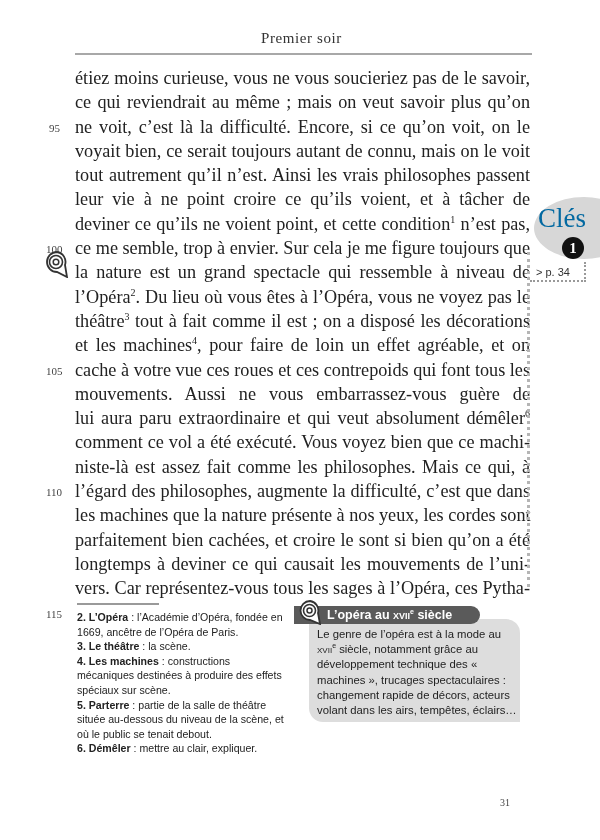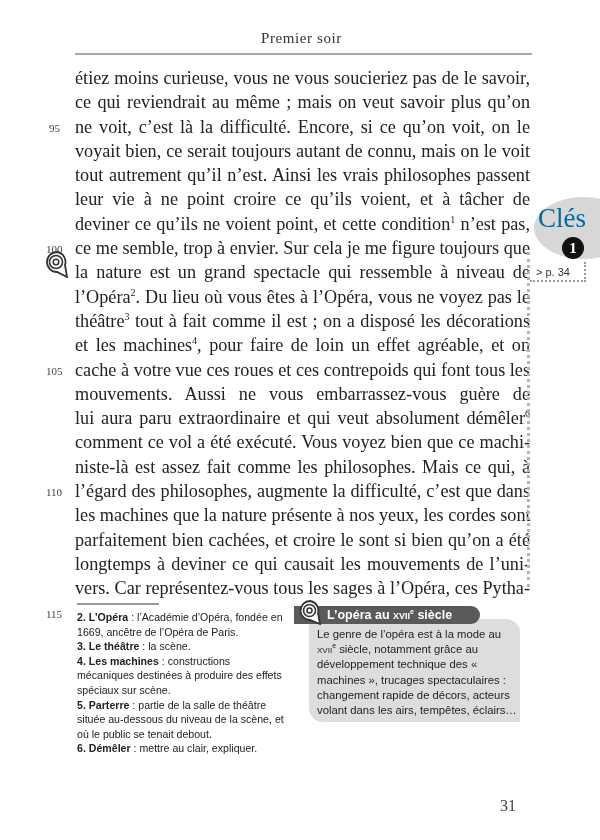--- a/index.html
+++ b/index.html
@@ -29,21 +29,21 @@
   .footnotes b { font-weight:bold; }
 
   .info-box { position:absolute; left:309px; top:619px; width:211px; height:103px; background:#dddddd; border-radius:0 14px 0 14px; }
   .info-title-bar { position:absolute; left:294px; top:606px; width:186px; height:18px; background:#5a5a5a; border-radius:0 9px 9px 0; }
   .info-title { position:absolute; left:327px; top:606px; font-family:"Liberation Sans","DejaVu Sans",sans-serif; font-weight:bold; font-size:12.5px; color:#fff; line-height:18px; white-space:nowrap; }
   .info-title sup, .info-body sup { font-size:7px; vertical-align:5px; }
   .info-icon { position:absolute; left:298px; top:599px; width:24px; height:26px; }
   .info-body { position:absolute; left:317px; top:627px; width:200px; font-family:"Liberation Sans","DejaVu Sans",sans-serif; font-size:11.3px; line-height:15.2px; color:#222; }
   .sc { font-variant:small-caps; }
 
-  .page-num { position:absolute; left:500px; top:797px; font-size:16px; color:#444; }
+  .page-num { position:absolute; left:500px; top:797px; font-size:10px; color:#444; }
 </style>
 </head>
 <body>
 
 <div class="running-head">Premier soir</div>
 <div class="head-rule"></div>
 
 <div class="body-text" id="body-text">
     <div class="line">étiez moins curieuse, vous ne vous soucieriez pas de le savoir,</div>
     <div class="line">ce qui reviendrait au même ; mais on veut savoir plus qu’on</div>

